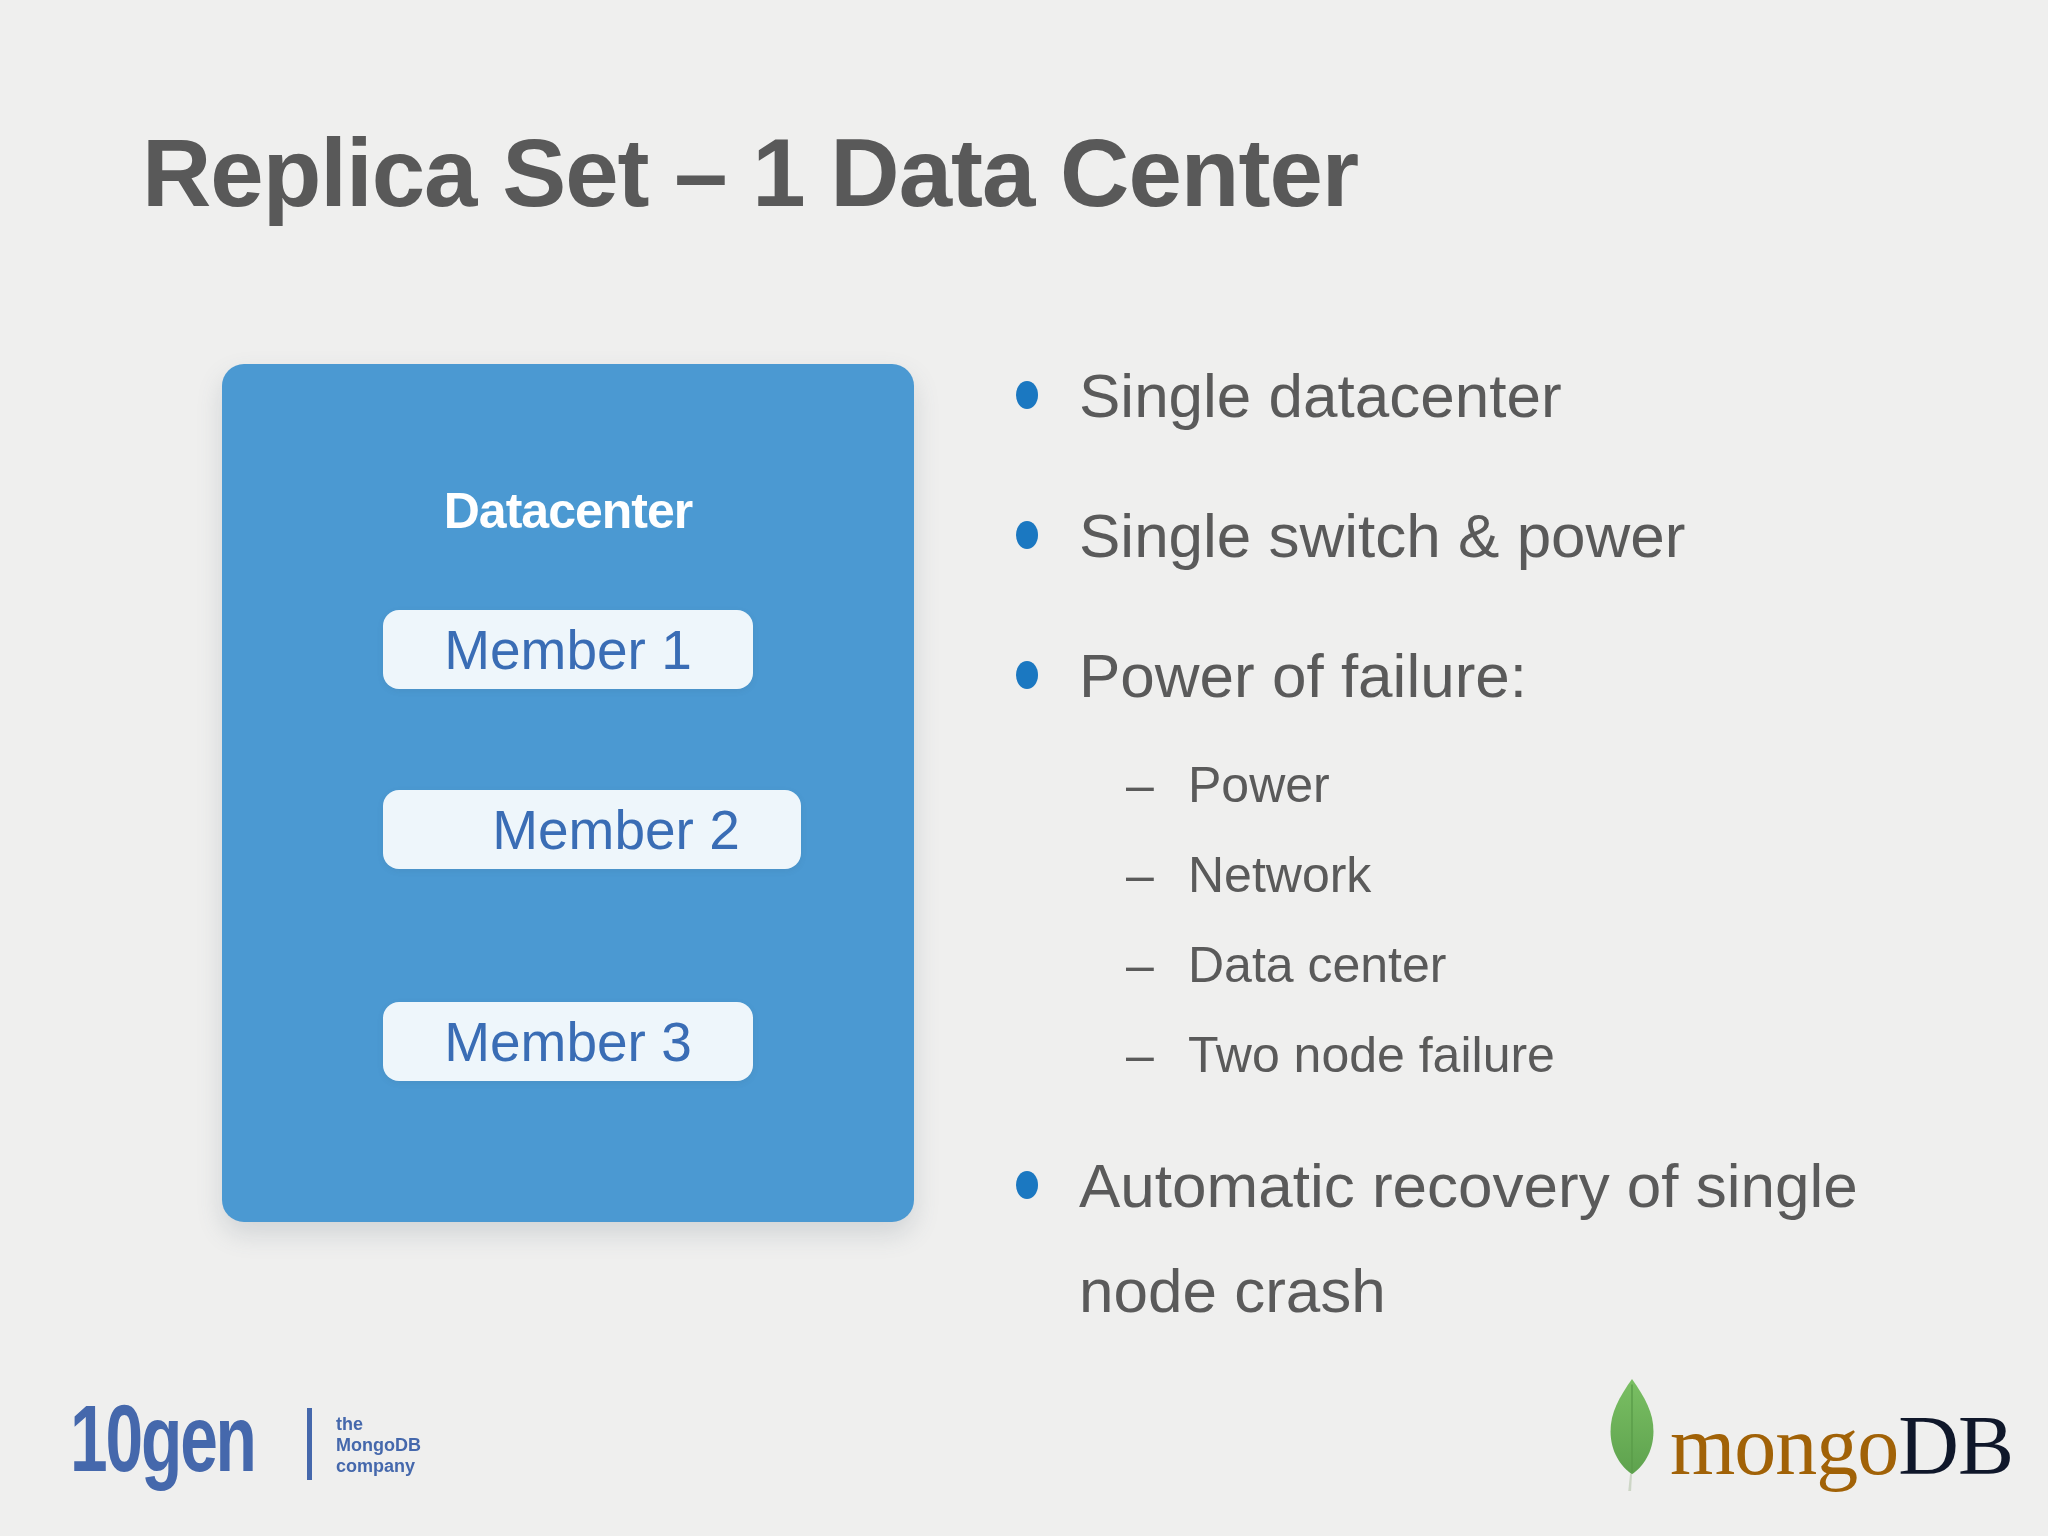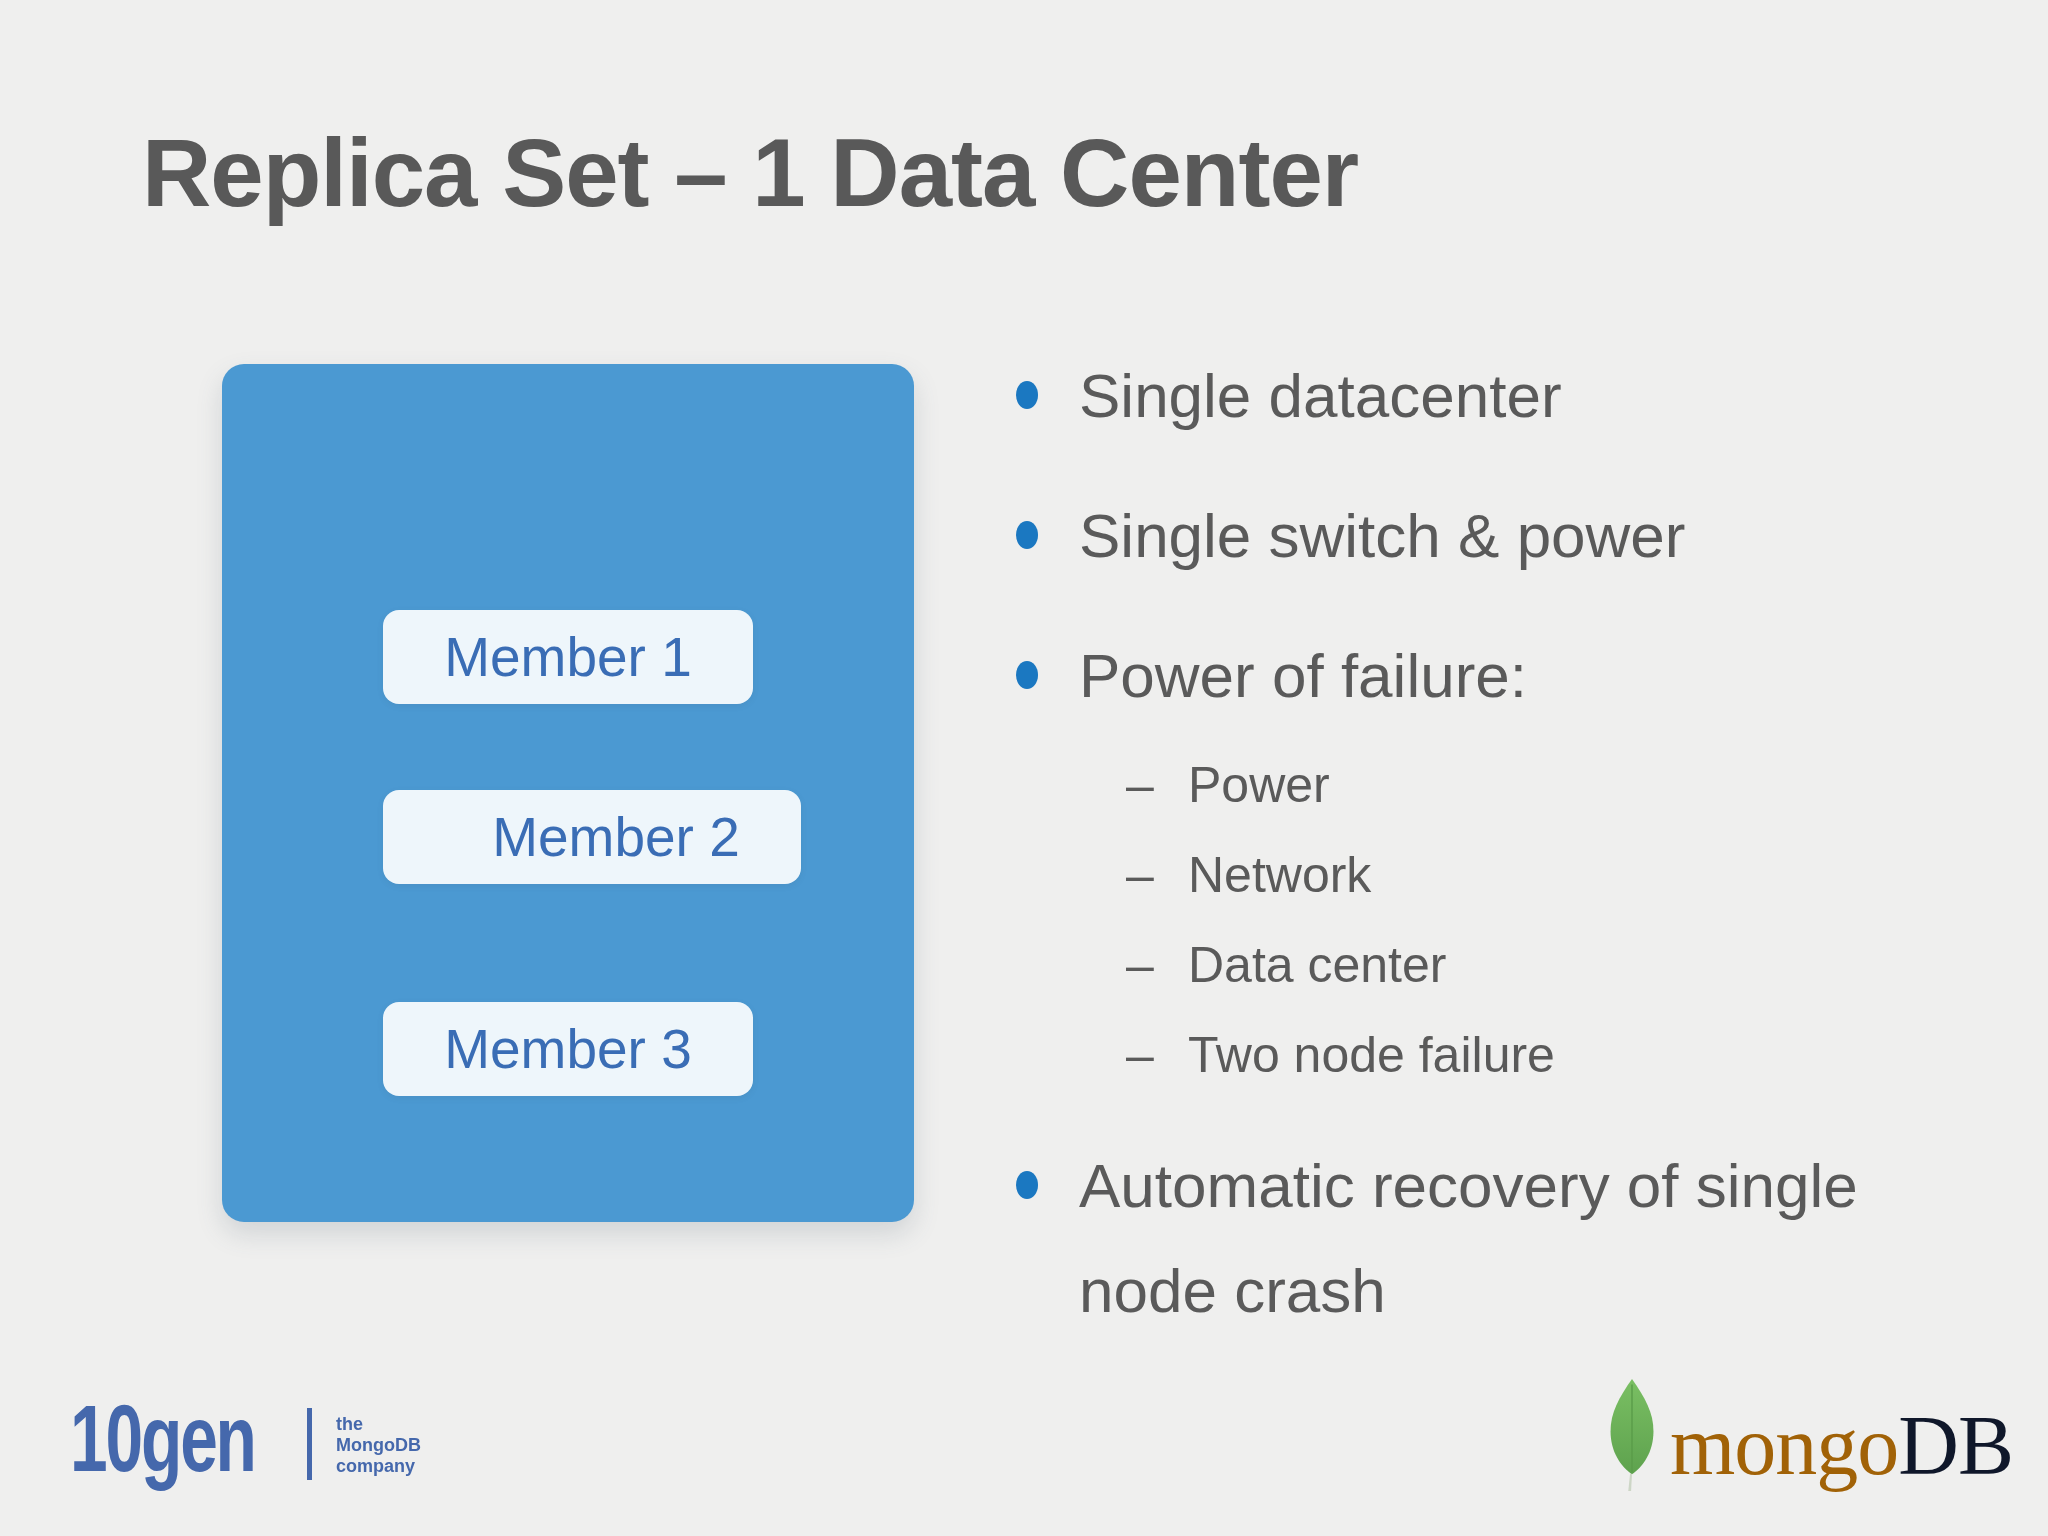--- a/index.html
+++ b/index.html
@@ -24,21 +24,21 @@
     background:#4b99d2; border-radius:22px;
     box-shadow:0 12px 26px rgba(80,95,110,.18);
   }
   .dc-label {
     position:absolute; top:122px; left:0; width:100%;
     text-align:center; color:#ffffff;
     font-size:50px; font-weight:bold; line-height:50px;
     letter-spacing:-1px;
   }
   .member {
-    position:absolute; left:161px; width:370px; height:94px;
+    position:absolute; left:161px; width:370px; height:79px;
     background:#eef6fb; border-radius:16px;
     color:#3a6db5; font-size:55px;
     display:flex; align-items:center; justify-content:center;
     box-shadow:0 2px 6px rgba(60,80,100,.10);
   }
   .member.m1 { top:246px; }
   .member.m2 { top:426px;padding-left:48px; }
   .member.m3 { top:638px; }
 
   
@@ -95,20 +95,21 @@
   }
   .mongo-part { color:#a16207; }
   .db-part    { color:#0f172a;text-align:center; }
 </style>
 </head>
 <body>
 
 <div class="slide-title">Replica Set – 1 Data Center</div>
 
 <div class="dc-box">
+  <div class="dc-label">Datacenter</div>
   <div class="member m1">Member 1</div>
   <div class="member m2">Member 2</div>
   <div class="member m3">Member 3</div>
 </div>
 
 <span class="bullet-dot dot1"></span>
 <div class="bullet-text t1">Single datacenter</div>
 
 <span class="bullet-dot dot2"></span>
 <div class="bullet-text t2">Single switch &amp; power</div>

